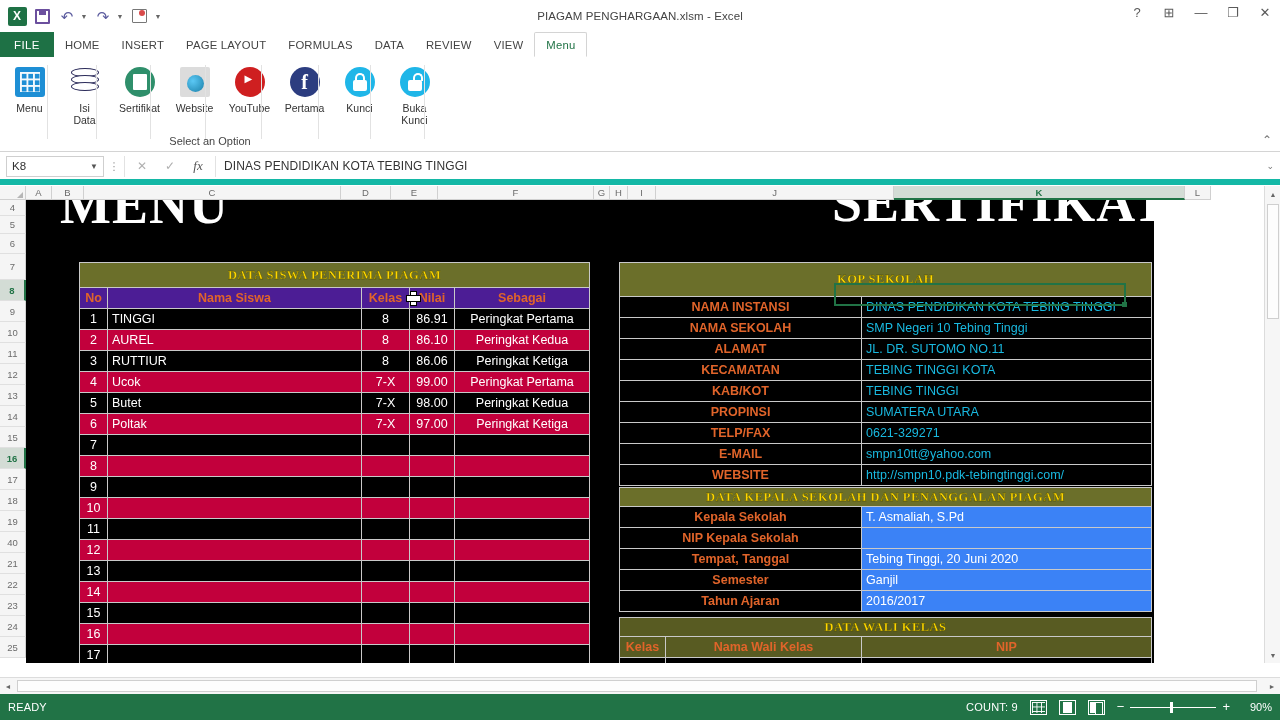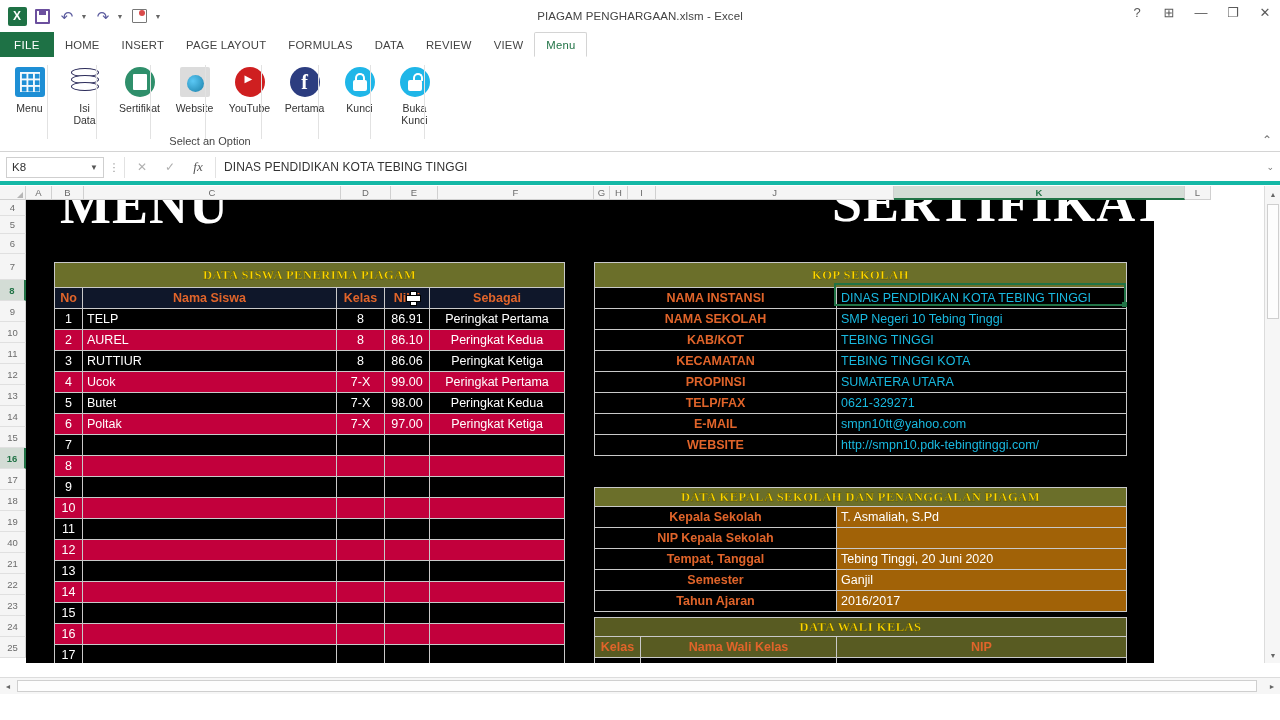--- a/index.html
+++ b/index.html
@@ -98,21 +98,21 @@
   .rgroup-label {
     position: absolute; left: 0; width: 420px; bottom: 4px; text-align: center;
     font-size: 11px; color: #444;
   }
   .rgroup-sep { position:absolute; top:8px; width:1px; height:74px; background:#e2e2e2; }
   .ribbon-collapse { position:absolute; right: 8px; bottom: 4px; font-size: 12px; color:#777; }
 
   
   .fbar {
     position: absolute; left: 0; top: 153px; width: 1280px; height: 32px;
-    background: #fff; display: flex; align-items: center; border-bottom: 4px solid #14b8a6;
+    background: #fff; display: flex; align-items: center; border-bottom: 6px solid #14b8a6;
   }
   .namebox {
     width: 98px; height: 21px; margin-left: 6px; border: 1px solid #cfcfcf;
     background: #fff; display: flex; align-items: center; justify-content: space-between;
     padding: 0 5px; font-size: 11.5px; color: #333;
   }
   .nb-caret { font-size: 8px; color: #555; }
   .fb-dots { width: 20px; text-align: center; color: #999; font-size: 11px; }
   .fb-btns { display: flex; align-items: center; gap: 14px; padding: 0 10px; border-left:1px solid #e2e2e2; border-right:1px solid #e2e2e2; height:21px;}
   .fb-btn { font-size: 12px; color: #b0b0b0; width: 14px; text-align:center; }
@@ -144,34 +144,34 @@
 
   .sheet { position: absolute; left: 26px; top: 14px; width: 1128px; height: 463px; background: #000; overflow: hidden; }
 
   
   .bigword {
     position: absolute; color: #fff; font-family: "Liberation Serif", serif;
     font-weight: bold; font-size: 54px; letter-spacing: 1px; white-space: nowrap;
   }
 
   
-  .tbl { position: absolute; border-collapse: collapse; table-layout: fixed; }
+  .tbl { position: absolute; border-collapse: collapse; table-layout: fixed; margin-left: 25px; }
   .tbl td { border: 1px solid #c9c9c9; padding: 0 4px; height: 21px; font-size: 12.5px; overflow: hidden; white-space: nowrap; }
   .bannertitle {
     background: #6b6f2a; color: #ffd700; font-family: "Liberation Serif", serif;
     font-weight: bold; font-size: 16px; text-align: center; letter-spacing: .5px;
     -webkit-text-stroke: .3px #4a4a00;
   }
-  .colhead { background: #0f172a; color: #e0642a; font-weight: bold; font-size: 11.5px; text-align: center; }
+  .colhead { background: #4c1d95; color: #e0642a; font-weight: bold; font-size: 11.5px; text-align: center; }
   .rowblack { background: #000; color: #fff; }
   .rowpink  { background: #c2003c; color: #fff; }
   .ctr { text-align: center; }
   .lbl-orange { color: #e0642a; font-weight: bold; font-size: 11.5px; background: #000; text-align:center; }
   .val-cyan { color: #19b9e0; font-size: 12.5px; background: #000; }
-  .val-white { color: #fff; font-size: 12.5px; background: #a16207; }
+  .val-white { color: #fff; font-size: 12.5px; background: #3b82f6; }
 
   
   .activecell {
     position: absolute; border: 2px solid #217346; pointer-events: none;
   }
   .activecell::after {
     content:''; position:absolute; right:-3px; bottom:-3px; width:5px; height:5px; background:#217346;
   }
   .crosscursor { position: absolute; width: 13px; height: 13px; }
   .crosscursor::before { content:''; position:absolute; left:4px; top:0; width:5px; height:13px; background:#fff; border:1px solid #000;}
@@ -432,21 +432,21 @@
         </tr>
         <tr>
           <td class="colhead">No</td>
           <td class="colhead">Nama Siswa</td>
           <td class="colhead">Kelas</td>
           <td class="colhead">Nilai</td>
           <td class="colhead">Sebagai</td>
         </tr>
         <tr class="rowblack">
           <td class="ctr">1</td>
-          <td>TELP</td>
+          <td>TINGGI</td>
           <td class="ctr">8</td>
           <td class="ctr">86.91</td>
           <td class="ctr">Peringkat Pertama</td>
         </tr>
         <tr class="rowpink">
           <td class="ctr">2</td>
           <td>AUREL</td>
           <td class="ctr">8</td>
           <td class="ctr">86.10</td>
           <td class="ctr">Peringkat Kedua</td>
@@ -561,37 +561,41 @@
 
       <div class="crosscursor" style="left:380px; top:91px;"></div>
 
       <table class="tbl" style="left:568px; top:62px; width:532px;">
         <colgroup>
             <col style="width:242px">
             <col style="width:290px">
           </colgroup>
         <tbody>
             <tr>
-          <td class="bannertitle" colspan="2" style="height:25px">KOP SEKOLAH</td>
+          <td class="bannertitle" colspan="2" style="height:34px">KOP SEKOLAH</td>
         </tr>
         <tr>
           <td class="lbl-orange">NAMA INSTANSI</td>
           <td class="val-cyan">DINAS PENDIDIKAN KOTA TEBING TINGGI</td>
         </tr>
         <tr>
           <td class="lbl-orange">NAMA SEKOLAH</td>
           <td class="val-cyan">SMP Negeri 10 Tebing Tinggi</td>
         </tr>
         <tr>
+          <td class="lbl-orange">ALAMAT</td>
+          <td class="val-cyan">JL. DR. SUTOMO NO.11</td>
+        </tr>
+        <tr>
+          <td class="lbl-orange">KECAMATAN</td>
+          <td class="val-cyan">TEBING TINGGI KOTA</td>
+        </tr>
+        <tr>
           <td class="lbl-orange">KAB/KOT</td>
           <td class="val-cyan">TEBING TINGGI</td>
-        </tr>
-        <tr>
-          <td class="lbl-orange">KECAMATAN</td>
-          <td class="val-cyan">TEBING TINGGI KOTA</td>
         </tr>
         <tr>
           <td class="lbl-orange">PROPINSI</td>
           <td class="val-cyan">SUMATERA UTARA</td>
         </tr>
         <tr>
           <td class="lbl-orange">TELP/FAX</td>
           <td class="val-cyan">0621-329271</td>
         </tr>
         <tr>
@@ -670,14 +674,31 @@
     <div class="vsb-thumb"></div>
     <div class="vsb-arrow" style="position:absolute;bottom:0">▼</div>
   </div>
 
   <div class="hsb">
     <div class="hsb-arrow" style="left:0">◄</div>
     <div class="hsb-thumb"></div>
     <div class="hsb-arrow" style="right:0">►</div>
   </div>
 
+  <div class="status">
+    <div class="st-ready">READY</div>
+    <div class="st-right">
+      <div class="st-count">COUNT: 9</div>
+      <div class="vw-btn normal"></div>
+      <div class="vw-btn page"></div>
+      <div class="vw-btn brk"></div>
+      <div class="zoomctl">
+        <span class="zm-sign">−</span>
+        <span class="zm-track">
+            <span class="zm-knob"></span>
+          </span>
+        <span class="zm-sign">+</span>
+      </div>
+      <div class="zm-pct">90%</div>
+    </div>
+  </div>
 
 </div>
 
 </body></html>

